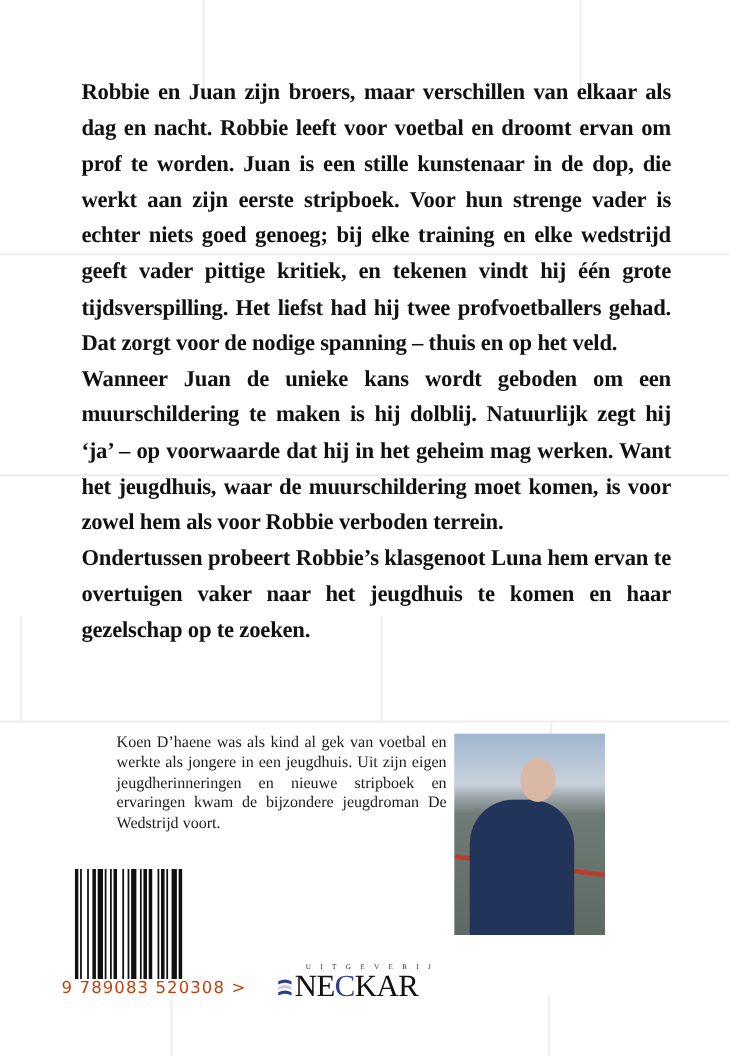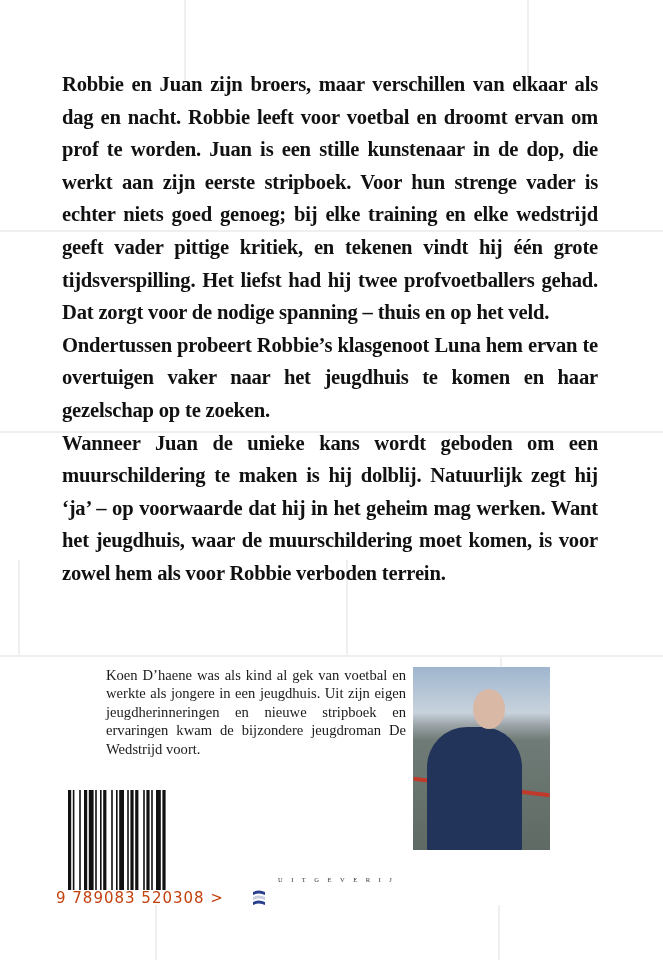--- a/index.html
+++ b/index.html
@@ -8,21 +8,21 @@
     background: #ffffff;
     font-family: "Liberation Serif", "DejaVu Serif", serif;
     color: #111111;
   }
   
   .bg-line { position: absolute; background: #efefef; }
   .bh { height: 2px; left: 0; right: 0; }
   .bv { width: 2px; }
 
   .blurb {
-    position: absolute; left: 62px; top: 68px; width: 536px;
+    position: absolute; left: 74px; top: 68px; width: 536px;
     font-size: 20.6px; line-height: 32.6px; font-weight: bold;
     text-align: justify; letter-spacing: -0.2px;
   }
   .blurb p { margin: 0; }
   .blurb p.last { text-align-last: left; }
 
   .bio {
     position: absolute; left: 106px; top: 666px; width: 300px;
     font-size: 14.6px; line-height: 18.4px; color: #1a1a1a;
     text-align: justify;
@@ -71,22 +71,22 @@
 <div class="bg-line bh" style="top:431px;"></div>
 <div class="bg-line bh" style="top:655px;"></div>
 <div class="bg-line bv" style="left:18px;top:560px;height:95px;"></div>
 <div class="bg-line bv" style="left:346px;top:560px;height:95px;"></div>
 <div class="bg-line bv" style="left:500px;top:655px;height:20px;"></div>
 <div class="bg-line bv" style="left:155px;top:905px;height:55px;"></div>
 <div class="bg-line bv" style="left:498px;top:905px;height:55px;"></div>
 
 <div class="blurb">
   <p>Robbie en Juan zijn broers, maar verschillen van elkaar als dag en nacht. Robbie leeft voor voetbal en droomt ervan om prof te worden. Juan is een stille kunstenaar in de dop, die werkt aan zijn eerste stripboek. Voor hun strenge vader is echter niets goed genoeg; bij elke training en elke wedstrijd geeft vader pittige kritiek, en tekenen vindt hij één grote tijdsverspilling. Het liefst had hij twee profvoetballers gehad. Dat zorgt voor de nodige spanning – thuis en op het veld.</p>
+  <p>Wanneer Juan de unieke kans wordt geboden om een muurschildering te maken is hij dolblij. Natuurlijk zegt hij ‘ja’ – op voorwaarde dat hij in het geheim mag werken. Want het jeugdhuis, waar de muurschildering moet komen, is voor zowel hem als voor Robbie verboden terrein.</p>
   <p>Ondertussen probeert Robbie’s klasgenoot Luna hem ervan te overtuigen vaker naar het jeugdhuis te komen en haar gezelschap op te zoeken.</p>
-  <p>Wanneer Juan de unieke kans wordt geboden om een muurschildering te maken is hij dolblij. Natuurlijk zegt hij ‘ja’ – op voorwaarde dat hij in het geheim mag werken. Want het jeugdhuis, waar de muurschildering moet komen, is voor zowel hem als voor Robbie verboden terrein.</p>
 </div>
 
 <div class="bio">Koen D’haene was als kind al gek van voetbal en werkte als jongere in een jeugdhuis. Uit zijn eigen jeugdherinneringen en nieuwe stripboek en ervaringen kwam de bijzondere jeugdroman De Wedstrijd voort.</div>
 
 <div class="photo">
   <div class="rail"></div>
   <div class="person"></div>
   <div class="head"></div>
 </div>
 
@@ -115,13 +115,14 @@
 </div>
 <div class="isbn">9 789083 520308 &gt;</div>
 
 <div class="logo">
   <svg class="mark" viewBox="0 0 14 18">
     <path d="M1 3 Q7 0 13 3 L13 6 Q7 3 1 6 Z" fill="#2b3f8f"></path>
     <path d="M1 8 Q7 5 13 8 L13 11 Q7 8 1 11 Z" fill="#c8cde0"></path>
     <path d="M1 13 Q7 10 13 13 L13 16 Q7 13 1 16 Z" fill="#2b3f8f"></path>
   </svg>
   <div class="sub">UITGEVERIJ</div>
+  <div class="name"><span>NE</span><span class="accent">C</span><span>KAR</span></div>
 </div>
 
 </body></html>

